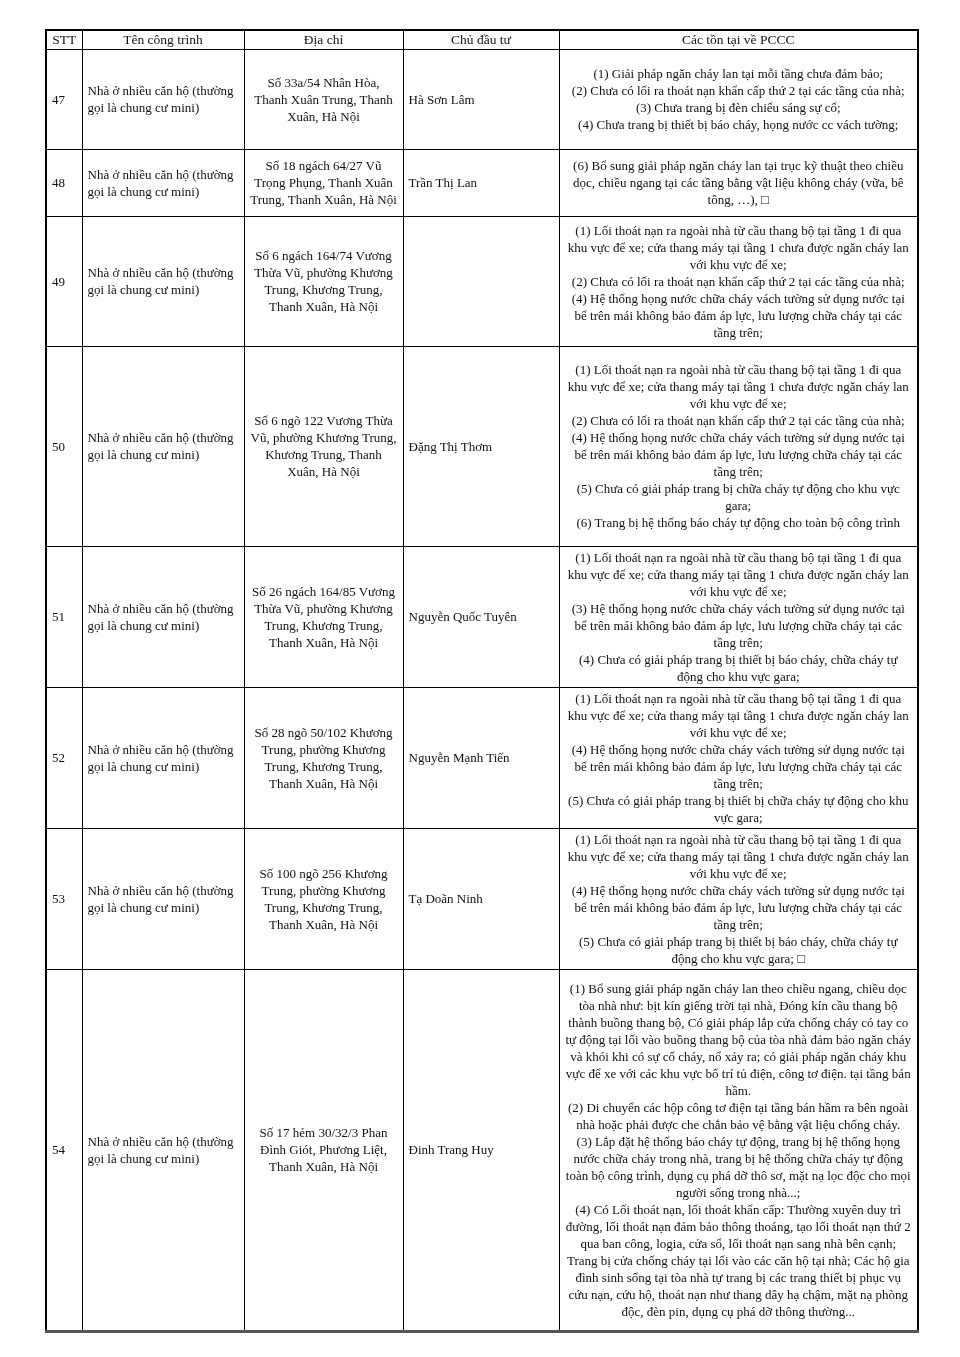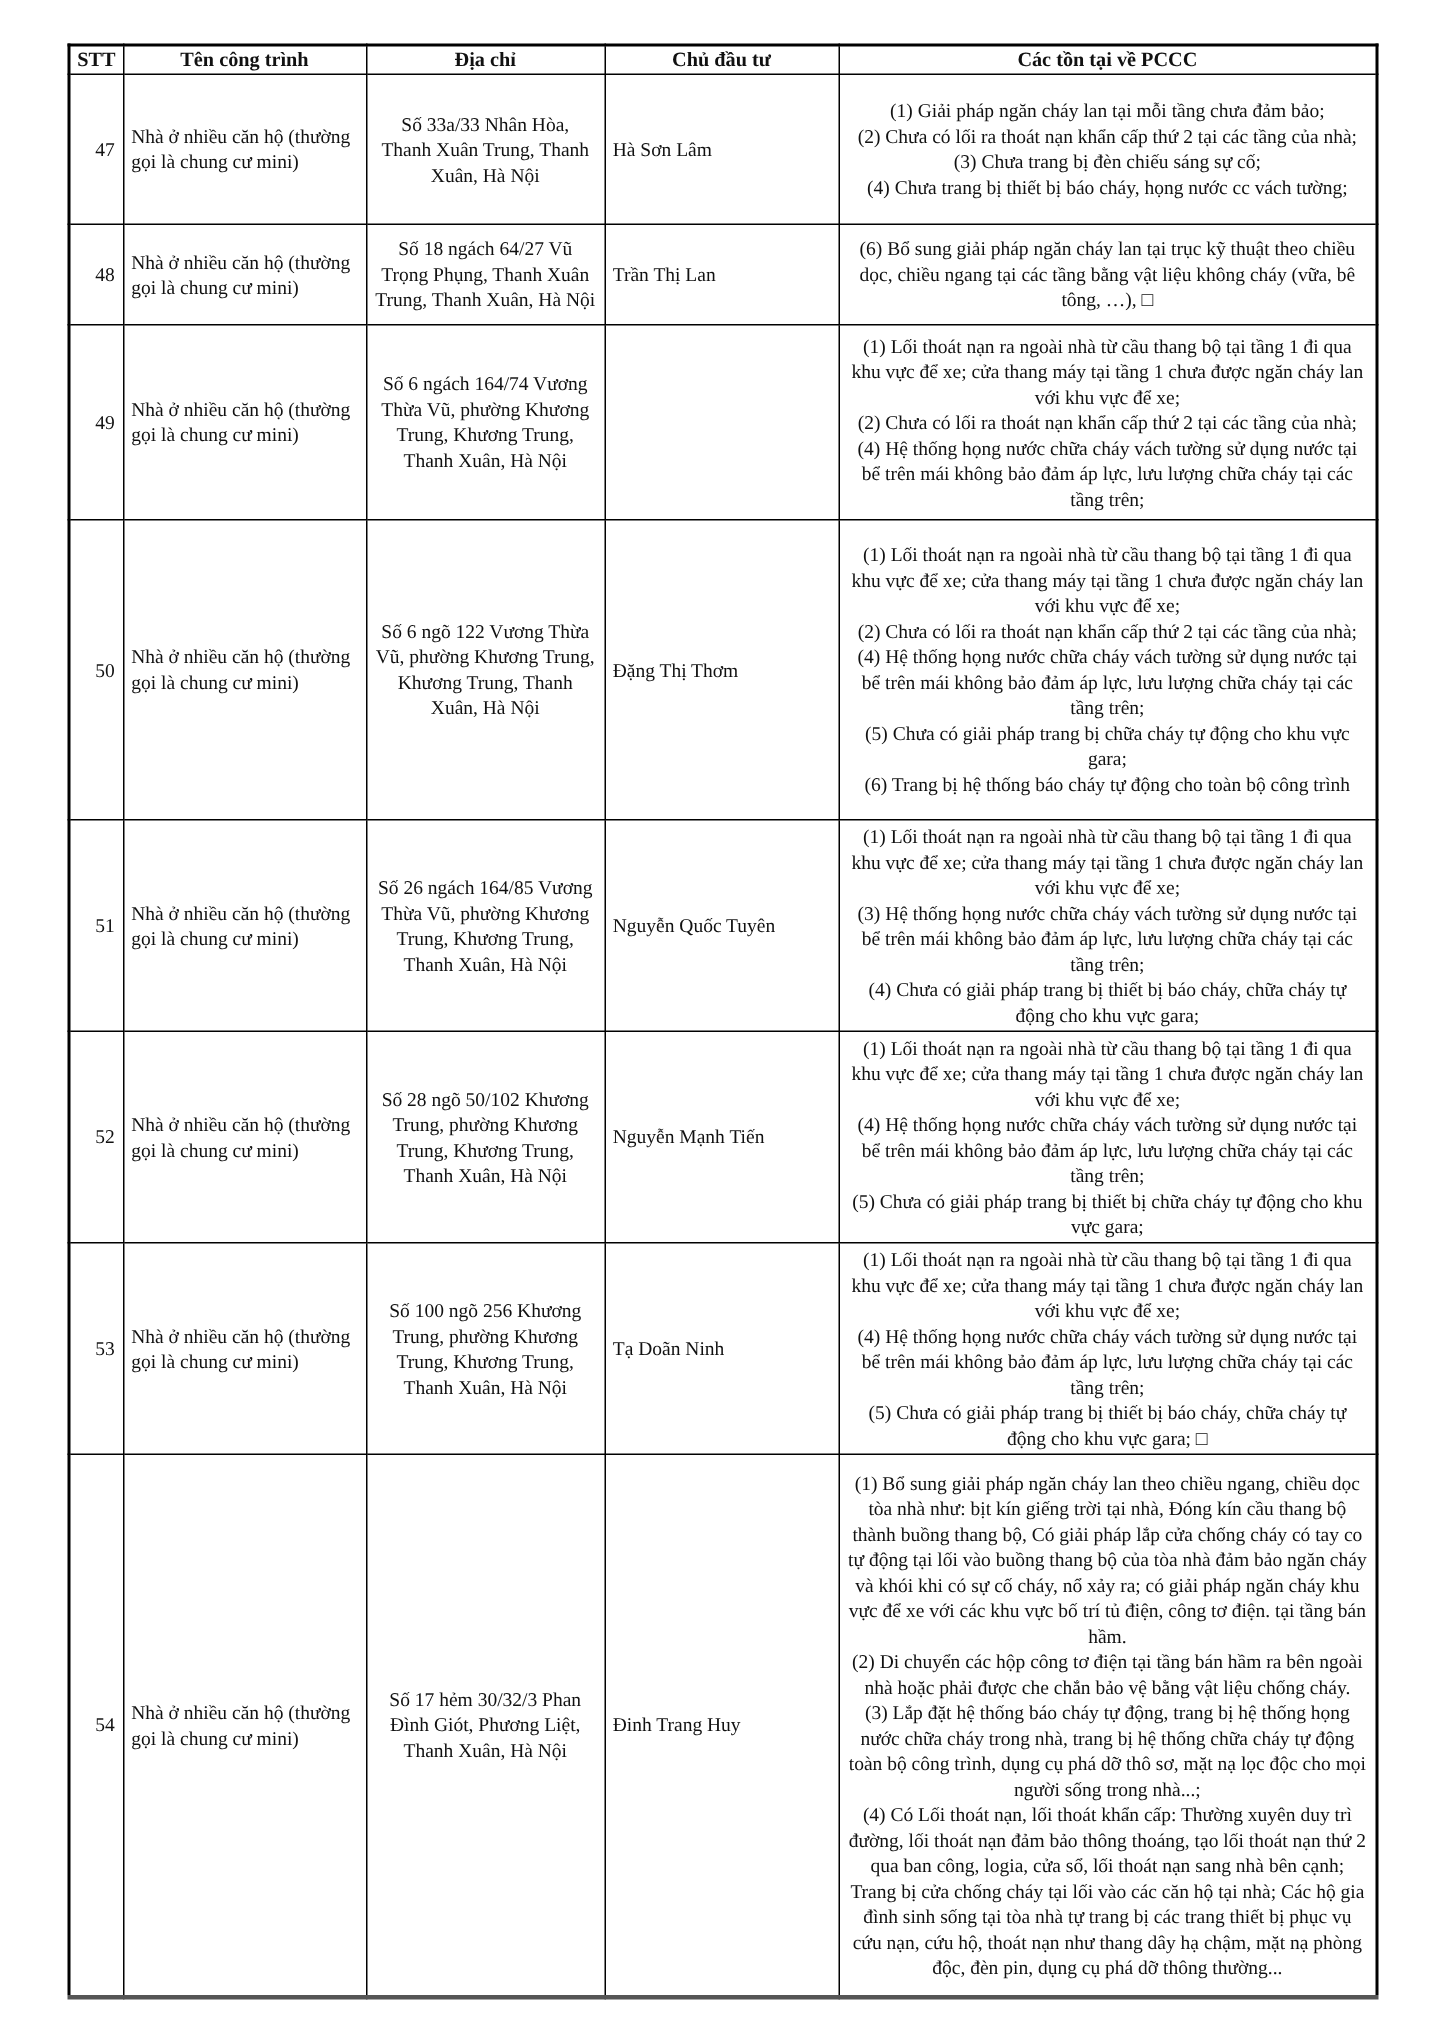--- a/index.html
+++ b/index.html
@@ -26,34 +26,34 @@
     border-bottom: 3px solid #555555;
   }
   table.doc-table th,
   table.doc-table td {
     border: 1px solid #000000;
     overflow: hidden;
     box-sizing: border-box;
   }
   table.doc-table th {
     font-size: 13.5px;
-    font-weight: bold;
+    font-weight: normal;
     text-align: center;
     height: 19px;
     padding: 0 2px;
     line-height: 17px;
     vertical-align: middle;
   }
   table.doc-table td {
     font-size: 13px;
     line-height: 17px;
     vertical-align: middle;
     padding: 2px 5px;
   }
-  td.stt    { text-align: right; padding: 2px 1px; }
+  td.stt    { text-align: left; padding: 2px 1px; }
   td.name   { padding: 2px 7px; }
   td.addr   { text-align: center; padding: 2px 9px; }
   td.owner  { text-align: left; padding: 2px 6px; }
   td.issues { text-align: center; padding: 2px 4px; white-space: pre-line; }
   tr.hr47 { height: 100px; }
   tr.hr48 { height: 67px; }
   tr.hr49 { height: 130px; }
   tr.hr50 { height: 200px; }
   tr.hr51 { height: 134px; }
   tr.hr52 { height: 133px; }
@@ -78,21 +78,21 @@
         <th>Tên công trình</th>
         <th>Địa chỉ</th>
         <th>Chủ đầu tư</th>
         <th>Các tồn tại về PCCC</th>
       </tr>
     </thead>
     <tbody>
       <tr class="hr47">
         <td class="stt">47</td>
         <td class="name">Nhà ở nhiều căn hộ (thường gọi là chung cư mini)</td>
-        <td class="addr">Số 33a/33 Nhân Hòa, Thanh Xuân Trung, Thanh Xuân, Hà Nội</td>
+        <td class="addr">Số 33a/54 Nhân Hòa, Thanh Xuân Trung, Thanh Xuân, Hà Nội</td>
         <td class="owner">Hà Sơn Lâm</td>
         <td class="issues">(1) Giải pháp ngăn cháy lan tại mỗi tầng chưa đảm bảo;
 (2) Chưa có lối ra thoát nạn khẩn cấp thứ 2 tại các tầng của nhà;
 (3) Chưa trang bị đèn chiếu sáng sự cố;
 (4) Chưa  trang bị thiết bị báo cháy, họng nước cc vách tường;</td>
       </tr>
       <tr class="hr48">
         <td class="stt">48</td>
         <td class="name">Nhà ở nhiều căn hộ (thường gọi là chung cư mini)</td>
         <td class="addr">Số 18 ngách 64/27 Vũ Trọng Phụng, Thanh Xuân Trung, Thanh Xuân, Hà Nội</td>

